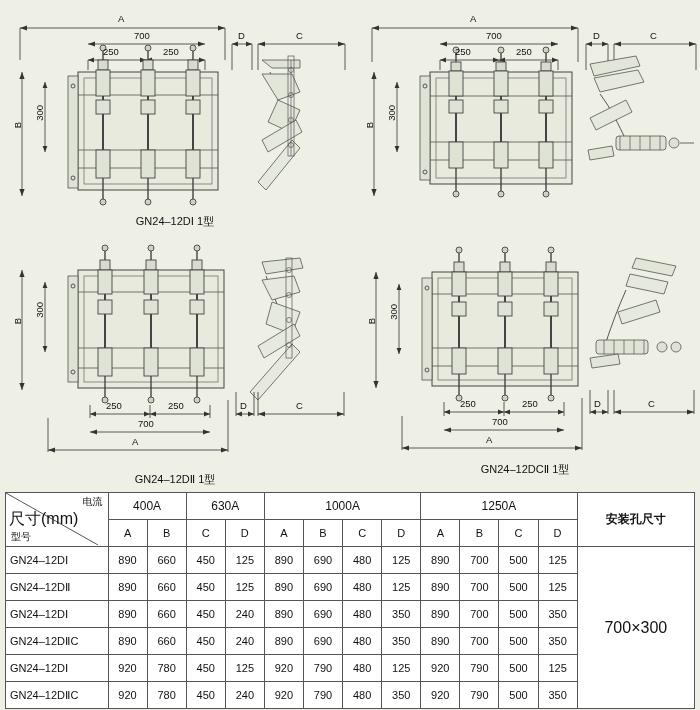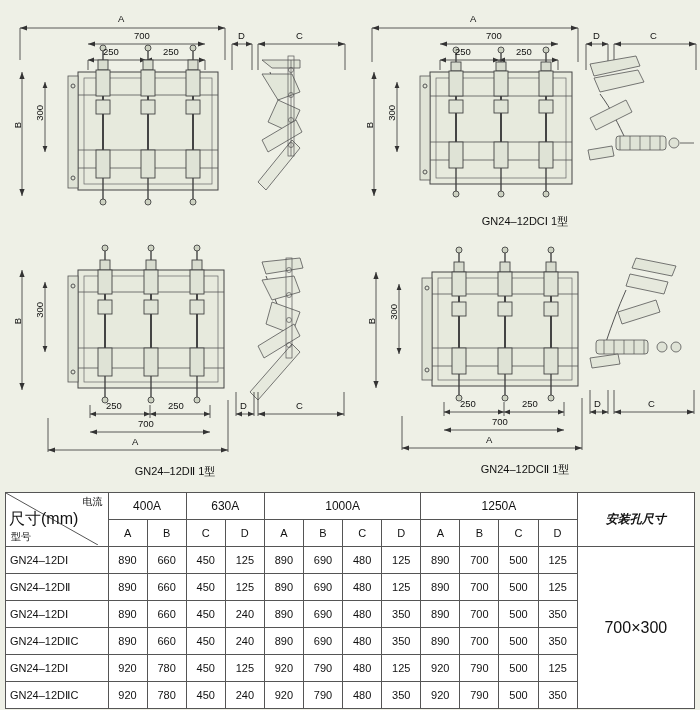--- a/index.html
+++ b/index.html
@@ -29,21 +29,21 @@
   table{border-collapse:collapse;width:690px;font-size:11px;background:#fff;}
   th,td{border:1px solid #555;text-align:center;padding:0;height:26px;}
   td.rowhead{width:92px;text-align:left;padding-left:4px;font-size:11px;white-space:nowrap;}
   th.grp{font-size:12px;font-weight:normal;}
   th.sub{font-size:11px;font-weight:normal;width:36px;}
   td.val{font-size:11px;width:36px;}
   .cornercell{position:relative;width:92px;height:52px;padding:0;}
   .cornercell .diag{position:absolute;left:0;top:0;width:92px;height:52px;}
   .cc-top{position:absolute;right:5px;top:2px;font-size:10px;}
   .cc-bot{position:absolute;left:5px;bottom:2px;font-size:10px;}
-  .mount{font-size:12px;font-style:italic;}
+  .mount{font-size:12px;}
   .mountval{font-size:16px;}
 </style>
 </head>
 <body>
 
 <div class="diagrams">
 
   <div class="panel" style="left:0;top:0;width:350px;height:235px;">
     <svg width="350" height="235" viewBox="0 0 350 235">
       <g stroke="#333" fill="none" stroke-width="0.8">
@@ -156,20 +156,21 @@
     </svg>
 
     <div class="lbl" style="left:118px;top:13px;">A</div>
     <div class="lbl" style="left:134px;top:30px;">700</div>
     <div class="lbl" style="left:103px;top:46px;">250</div>
     <div class="lbl" style="left:163px;top:46px;">250</div>
     <div class="lblv" style="left:12px;top:122px;">B</div>
     <div class="lblv" style="left:34px;top:105px;">300</div>
     <div class="lbl" style="left:238px;top:30px;">D</div>
     <div class="lbl" style="left:296px;top:30px;">C</div>
+    <div class="cap" style="left:0;top:214px;width:350px;">GN24–12DⅠ 1型</div>
   </div>
 
   <div class="panel" style="left:350px;top:0;width:350px;height:235px;">
     <svg width="350" height="235" viewBox="0 0 350 235">
       <g stroke="#333" fill="none" stroke-width="0.8">
         <line x1="22" y1="28" x2="228" y2="28"></line>
         <path d="M22 28 l7 -2.6 v5.2 z" fill="#333" stroke="none"></path>
         <path d="M228 28 l-7 -2.6 v5.2 z" fill="#333" stroke="none"></path>
         <line x1="22" y1="28" x2="22" y2="62"></line>
         <line x1="228" y1="28" x2="228" y2="62"></line>
@@ -269,21 +270,20 @@
     </svg>
 
     <div class="lbl" style="left:120px;top:13px;">A</div>
     <div class="lbl" style="left:136px;top:30px;">700</div>
     <div class="lbl" style="left:105px;top:46px;">250</div>
     <div class="lbl" style="left:166px;top:46px;">250</div>
     <div class="lblv" style="left:14px;top:122px;">B</div>
     <div class="lblv" style="left:36px;top:105px;">300</div>
     <div class="lbl" style="left:243px;top:30px;">D</div>
     <div class="lbl" style="left:300px;top:30px;">C</div>
-    <div class="cap" style="left:0;top:214px;width:350px;">GN24–12DCⅠ 1型</div>
   </div>
 
   <div class="panel" style="left:0;top:240px;width:350px;height:248px;">
     <svg width="350" height="248" viewBox="0 0 350 248">
       <g>
         <rect x="78" y="30" width="146" height="118" fill="#e7eadd" stroke="#444" stroke-width="1"></rect>
         <rect x="84" y="36" width="134" height="106" fill="none" stroke="#666" stroke-width="0.7"></rect>
         <line x1="78" y1="52" x2="224" y2="52" stroke="#555" stroke-width="0.8"></line>
         <line x1="78" y1="108" x2="224" y2="108" stroke="#555" stroke-width="0.8"></line>
         <line x1="78" y1="128" x2="224" y2="128" stroke="#555" stroke-width="0.8"></line>
@@ -387,21 +387,21 @@
     </svg>
 
     <div class="lblv" style="left:12px;top:78px;">B</div>
     <div class="lblv" style="left:34px;top:62px;">300</div>
     <div class="lbl" style="left:106px;top:160px;">250</div>
     <div class="lbl" style="left:168px;top:160px;">250</div>
     <div class="lbl" style="left:138px;top:178px;">700</div>
     <div class="lbl" style="left:132px;top:196px;">A</div>
     <div class="lbl" style="left:240px;top:160px;">D</div>
     <div class="lbl" style="left:296px;top:160px;">C</div>
-    <div class="cap" style="left:0;top:224px;width:350px;">GN24–12DⅡ 1型</div>
+    <div class="cap" style="left:0;top:232px;width:350px;">GN24–12DⅡ 1型</div>
   </div>
 
   <div class="panel" style="left:350px;top:240px;width:350px;height:248px;">
     <svg width="350" height="248" viewBox="0 0 350 248">
       <g>
         <rect x="82" y="32" width="146" height="114" fill="#e7eadd" stroke="#444" stroke-width="1"></rect>
         <rect x="88" y="38" width="134" height="102" fill="none" stroke="#666" stroke-width="0.7"></rect>
         <line x1="82" y1="54" x2="228" y2="54" stroke="#555" stroke-width="0.8"></line>
         <line x1="82" y1="108" x2="228" y2="108" stroke="#555" stroke-width="0.8"></line>
         <line x1="82" y1="126" x2="228" y2="126" stroke="#555" stroke-width="0.8"></line>

